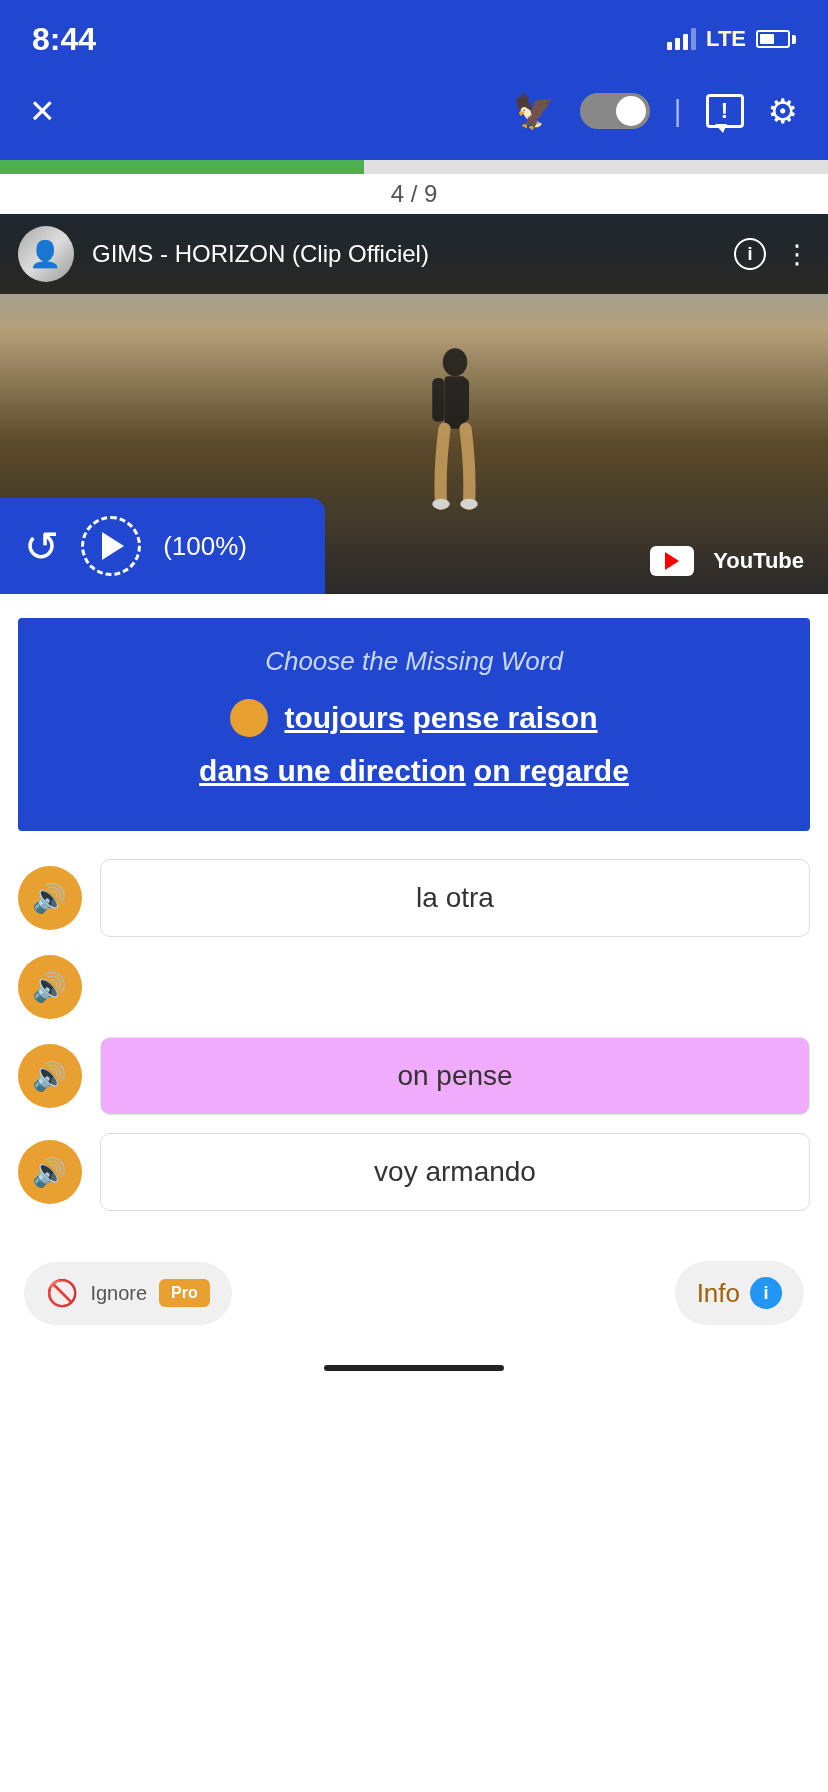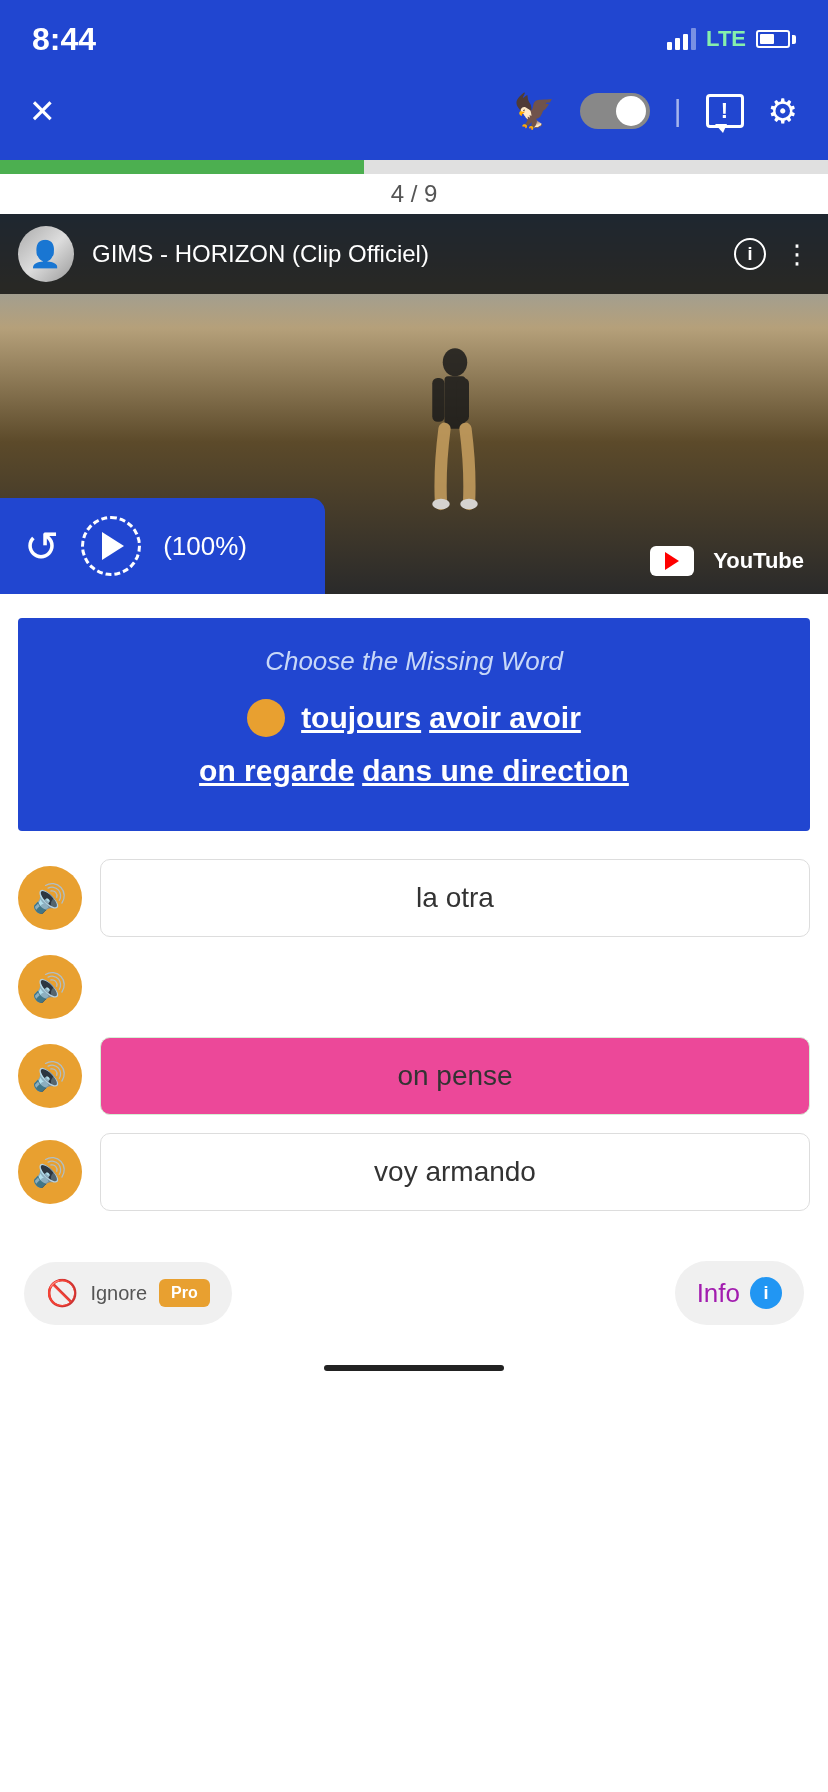--- a/index.html
+++ b/index.html
@@ -38,21 +38,21 @@
       align-items: flex-end;
       gap: 3px;
       height: 22px;
     }
     .signal-bar {
       background: #fff;
       width: 5px;
       border-radius: 1px;
     }
     .lte-label {
-      color: #86efac;
+      color: #fef9c3;
       font-size: 22px;
       font-weight: 600;
     }
     .battery-icon {
       display: flex;
       align-items: center;
       gap: 2px;
     }
     .battery-body {
       width: 34px;
@@ -395,21 +395,21 @@
       border: 1.5px solid #ddd;
       border-radius: 10px;
       padding: 22px 20px;
       text-align: center;
       font-size: 28px;
       color: #333;
       background: #fff;
       cursor: pointer;
     }
     .answer-box.selected-green {
-      background: #ec4899;
+      background: #f0abfc;
       border-color: #d4f0d4;
     }
 
     
     .bottom-bar {
       display: flex;
       align-items: center;
       justify-content: space-between;
       padding: 22px 24px;
       margin-top: 28px;
@@ -443,21 +443,21 @@
       display: flex;
       align-items: center;
       gap: 10px;
       background: #f0f0f0;
       border-radius: 40px;
       padding: 16px 22px;
       cursor: pointer;
     }
     .info-text {
       font-size: 26px;
-      color: #a21caf;
+      color: #a16207;
     }
     .info-circle-blue {
       width: 32px;
       height: 32px;
       background: #2196f3;
       border-radius: 50%;
       display: flex;
       align-items: center;
       justify-content: center;
       color: #fff;
@@ -566,25 +566,25 @@
     <span class="speed-label">(100%)</span>
   </div>
 </div>
 
 <div class="question-box">
   <div class="question-instruction">Choose the Missing Word</div>
   <div class="question-text">
     <div class="question-line">
       <span class="blank-dot"></span>
       <span class="underlined">toujours</span>
-      <span class="underlined">avoir avoir</span>
+      <span class="underlined">pense raison</span>
     </div>
     <div class="question-line">
+      <span class="underlined">dans une direction</span>
       <span class="underlined">on regarde</span>
-      <span class="underlined">dans une direction</span>
     </div>
   </div>
 </div>
 
 <div class="answers-section">
 
   <div class="answer-row">
     <div class="sound-btn">
       <span class="sound-icon">🔊</span>
     </div>

